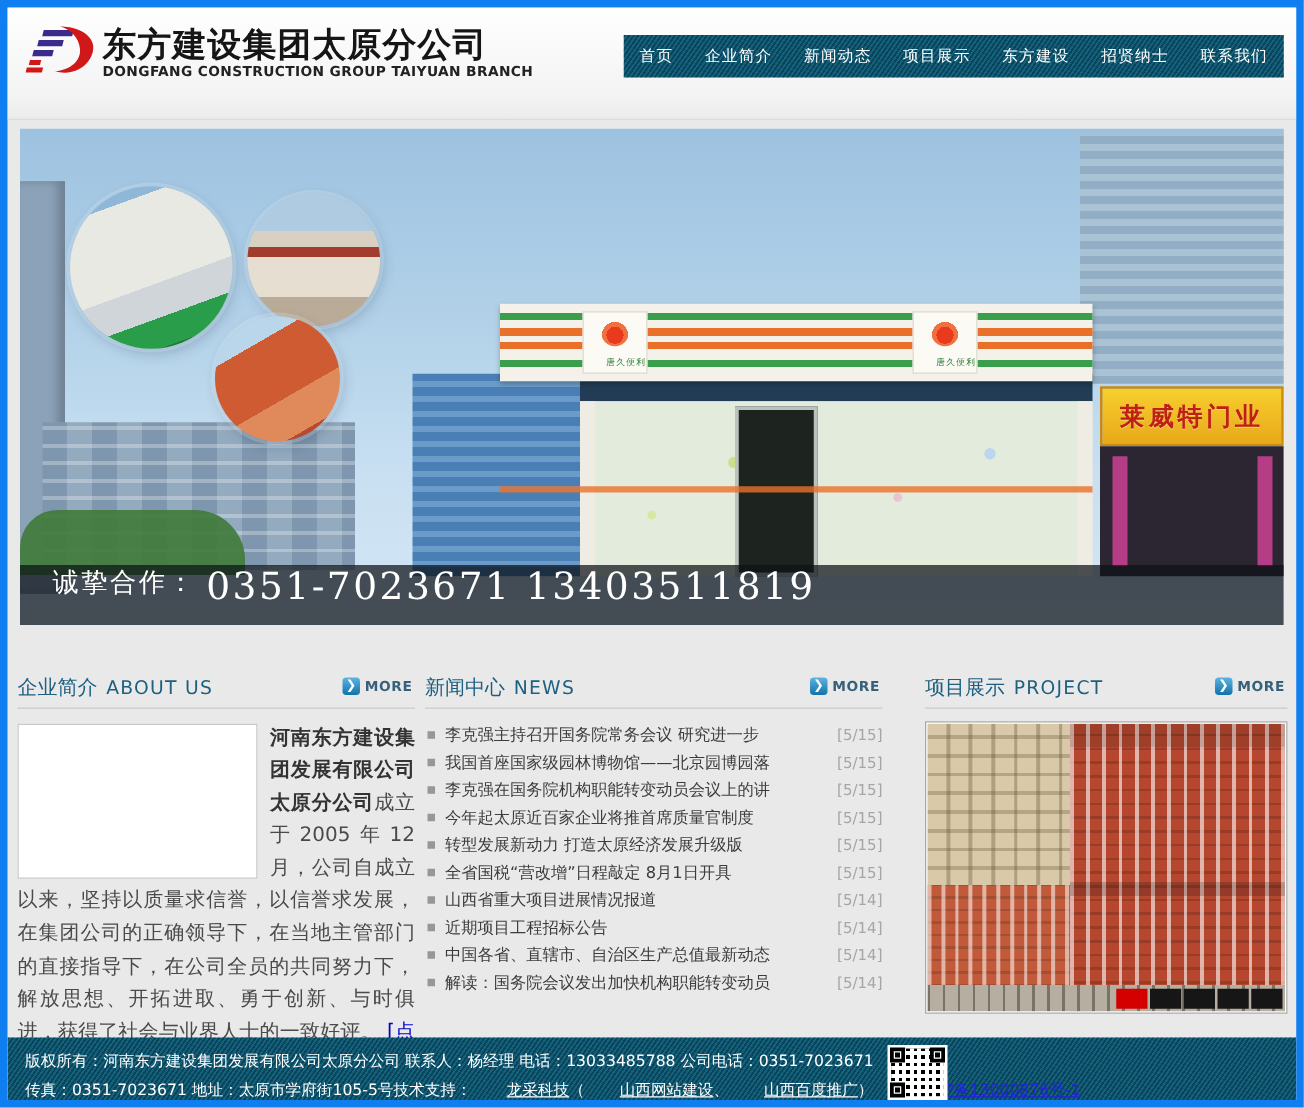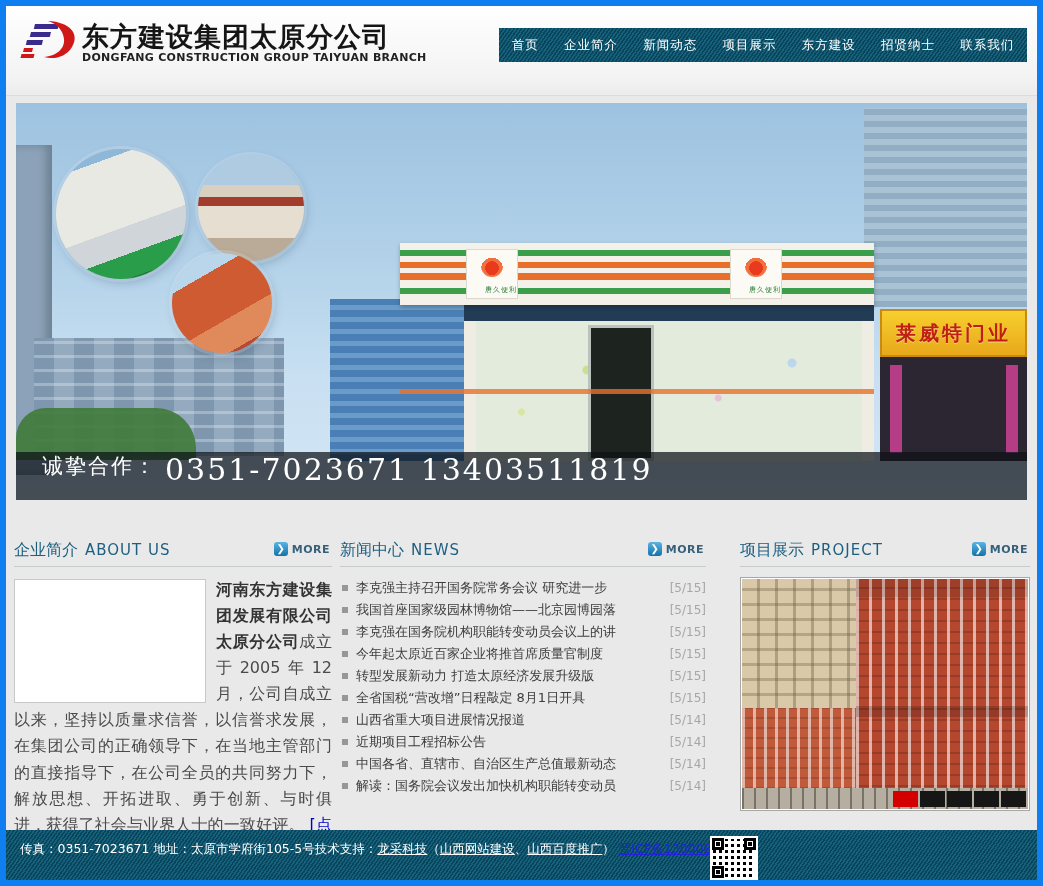--- a/index.html
+++ b/index.html
@@ -105,21 +105,21 @@
   .pj-red2 { position:absolute; left:0; top:56%; width:47%; bottom:0; background:#c05a3a;
      background-image:repeating-linear-gradient(90deg,rgba(255,255,255,.55) 0 3px,transparent 3px 11px),repeating-linear-gradient(0deg,rgba(0,0,0,.15) 0 2px,transparent 2px 10px); }
   .pj-base { position:absolute; left:0; bottom:0; width:100%; height:9%; background:#b6aea0;
      background-image:repeating-linear-gradient(90deg,rgba(60,55,50,.5) 0 2px,transparent 2px 12px); }
   .pager { position:absolute; right:3px; bottom:3px; display:flex; gap:2px; }
   .page-num { width:25px; height:16px; background:#161616; color:#fff; font-size:11px; font-weight:bold; text-align:center; line-height:16px; cursor:pointer; }
   .page-num.active { background:#d40000; }
 
   
   .footer { position:relative; margin-top:auto; height:50px; flex:none; color:#fff; font-size:12.5px; padding:7px 0 0 14px; line-height:1.85; }
-  .footer a { color:#fff; text-decoration:underline; cursor:pointer; }
+  .footer a { color:#fff; text-decoration:underline; cursor:pointer;margin-left:28px; }
   .footer a.icp { color:#2222dd; }
   .qr { position:absolute; left:704px; top:6px; width:48px; height:44px; background:#fff; }
   .qr::before { content:""; position:absolute; inset:3px;
      background:repeating-linear-gradient(90deg,#000 0 3px,#fff 3px 6px),repeating-linear-gradient(0deg,#000 0 3px,#fff 3px 6px);
      background-blend-mode:screen; }
   .qr .f { position:absolute; width:12px; height:12px; border:3px solid #000;
      background:linear-gradient(#000,#000) center/4px 4px no-repeat #fff; }
   .qr .f1 { left:2px; top:2px; } .qr .f2 { right:2px; top:2px; } .qr .f3 { left:2px; bottom:2px; }
   .share { position:absolute; right:8px; top:15px; display:flex; align-items:center; gap:5px; }
   .share-label { font-size:13px; margin-right:4px; }
@@ -302,20 +302,21 @@
               <span class="page-num"></span>
               <span class="page-num"></span>
               <span class="page-num"></span>
             </div>
         </div>
       </div>
 
     </div>
 
     <div class="footer hatch">
+      <div>版权所有：河南东方建设集团发展有限公司太原分公司  联系人：杨经理  电话：13033485788   公司电话：0351-7023671</div>
       <div>
         <span>传真：0351-7023671  地址：太原市学府街105-5号技术支持：</span><a>龙采科技</a><span>（</span><a>山西网站建设</a><span>、</span><a>山西百度推广</a><span>） </span><a class="icp">晋ICP备13000876号-1</a>
       </div>
       <div class="qr">
         <span class="f f1"></span>
         <span class="f f2"></span>
         <span class="f f3"></span>
       </div>
     </div>
 

